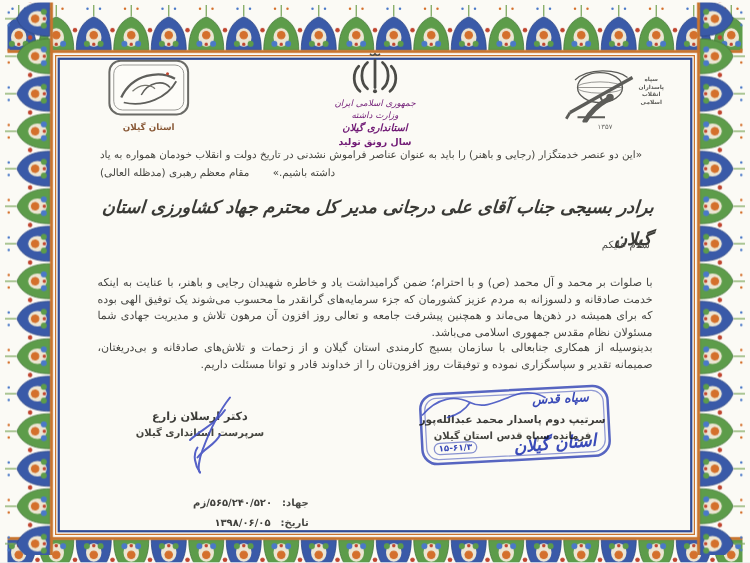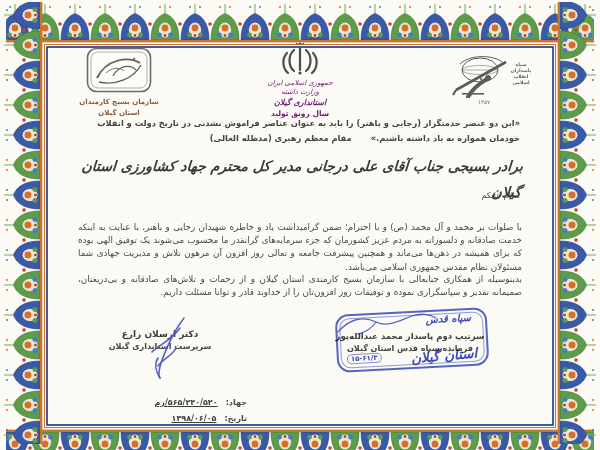--- a/index.html
+++ b/index.html
@@ -16,22 +16,22 @@
     font-family:"DejaVu Serif",serif;font-style:italic;}
   .center-lines .l1{font-size:7px;line-height:9px;}
   .center-lines .l2{font-size:7px;line-height:9px;}
   .center-lines .l3{font-size:8px;line-height:10px;font-weight:bold;}
   .center-lines .l4{font-size:7.5px;line-height:11px;font-weight:bold;font-style:normal;
     font-family:"DejaVu Sans",sans-serif;margin-top:1px;}
   .irgc-caption{left:508px;top:62px;width:26px;text-align:center;font-size:4.6px;
     line-height:6px;color:#5c5c58;font-weight:bold;}
   .irgc-year{left:462px;top:99px;width:44px;text-align:center;font-size:5.5px;color:#6a6a66;}
   
-  .quote{left:80px;top:116px;width:440px;text-align:right;font-size:8.3px;
-    line-height:15px;color:#45453f;font-weight:700;}
+  .quote{left:80px;top:116px;width:440px;text-align:left;font-size:8.3px;
+    line-height:15px;color:#45453f;font-weight:400;}
   .quote .attr{padding-right:16px;white-space:nowrap;}
   
   .addressee{left:70px;top:153px;width:452px;text-align:right;
     font-family:"DejaVu Serif",serif;font-style:italic;font-weight:bold;
     font-size:14px;line-height:26px;color:#3a3a36;transform:skewX(-4deg);}
   .salutation{left:380px;top:191px;width:140px;text-align:right;font-size:8px;
     font-weight:normal;color:#4a4a46;}
   
   .body-p{left:78px;width:444px;text-align:justify;font-size:8.8px;
     line-height:13.2px;color:#474743;}
@@ -52,21 +52,21 @@
   .stamp .s1{position:absolute;right:14px;top:2px;font-family:"DejaVu Serif",serif;
     font-style:italic;font-weight:bold;font-size:10px;}
   .stamp .s2{position:absolute;right:10px;bottom:2px;font-family:"DejaVu Serif",serif;
     font-style:italic;font-weight:bold;font-size:13.5px;transform:rotate(-2deg);}
   .stamp .s3{position:absolute;left:8px;bottom:6px;font-size:7px;font-weight:bold;
     border:1px solid rgba(59,76,192,.6);border-radius:6px;padding:0 3px;}
   
   .footer{left:72px;top:395px;width:175px;font-size:8px;color:#4b4b47;}
   .footer .row{display:flex;gap:8px;line-height:16px;}
   .footer .lbl{font-weight:bold;}
-  .footer .val{font-weight:bold;color:#3f3f3b;text-decoration:underline;}
+  .footer .val{font-weight:bold;color:#3f3f3b;}
 </style>
 </head>
 <body>
 
 <div class="page">
 
   <svg class="border-svg" width="600" height="450" viewBox="0 0 600 450" aria-hidden="true">
     <defs>
       <g id="cellA">
 
@@ -128,21 +128,20 @@
   <svg class="abs" style="left:86px;top:47px;" width="66" height="46" viewBox="0 0 66 46">
     <rect x="1.5" y="1.5" width="63" height="43" rx="9" fill="#fdfcf8" stroke="#6a6a66" stroke-width="1.6"></rect>
     <rect x="5" y="5" width="56" height="36" rx="7" fill="none" stroke="#9a9a96" stroke-width="0.8"></rect>
     <path d="M11,31 C20,12 42,9 54,16" fill="none" stroke="#5f5f5b" stroke-width="1.8"></path>
     <path d="M13,35 C30,39 48,31 55,18" fill="none" stroke="#5f5f5b" stroke-width="1.4"></path>
     <path d="M27,29 C33,18 45,17 50,23" fill="none" stroke="#5f5f5b" stroke-width="1.2"></path>
     <path d="M20,26 C26,20 34,20 38,24" fill="none" stroke="#77776f" stroke-width="1"></path>
     <circle cx="48" cy="12" r="1.2" fill="#c0452f"></circle>
   </svg>
   <div class="abs rtl left-logo-caption">
-    <div>سازمان بسیج کارمندان</div>
     <div>استان گیلان</div>
   </div>
 
   <svg class="abs" style="left:272px;top:40px;" width="56" height="38" viewBox="0 0 56 38">
     <g stroke="#4b4b47" fill="none" stroke-width="2.2" stroke-linecap="round">
       <path d="M28,8 V30"></path>
       <path d="M22,10 C16,15 16,26 22,31"></path>
       <path d="M34,10 C40,15 40,26 34,31"></path>
       <path d="M15,13 C10,18 10,28 16,33"></path>
       <path d="M41,13 C46,18 46,28 40,33"></path>

